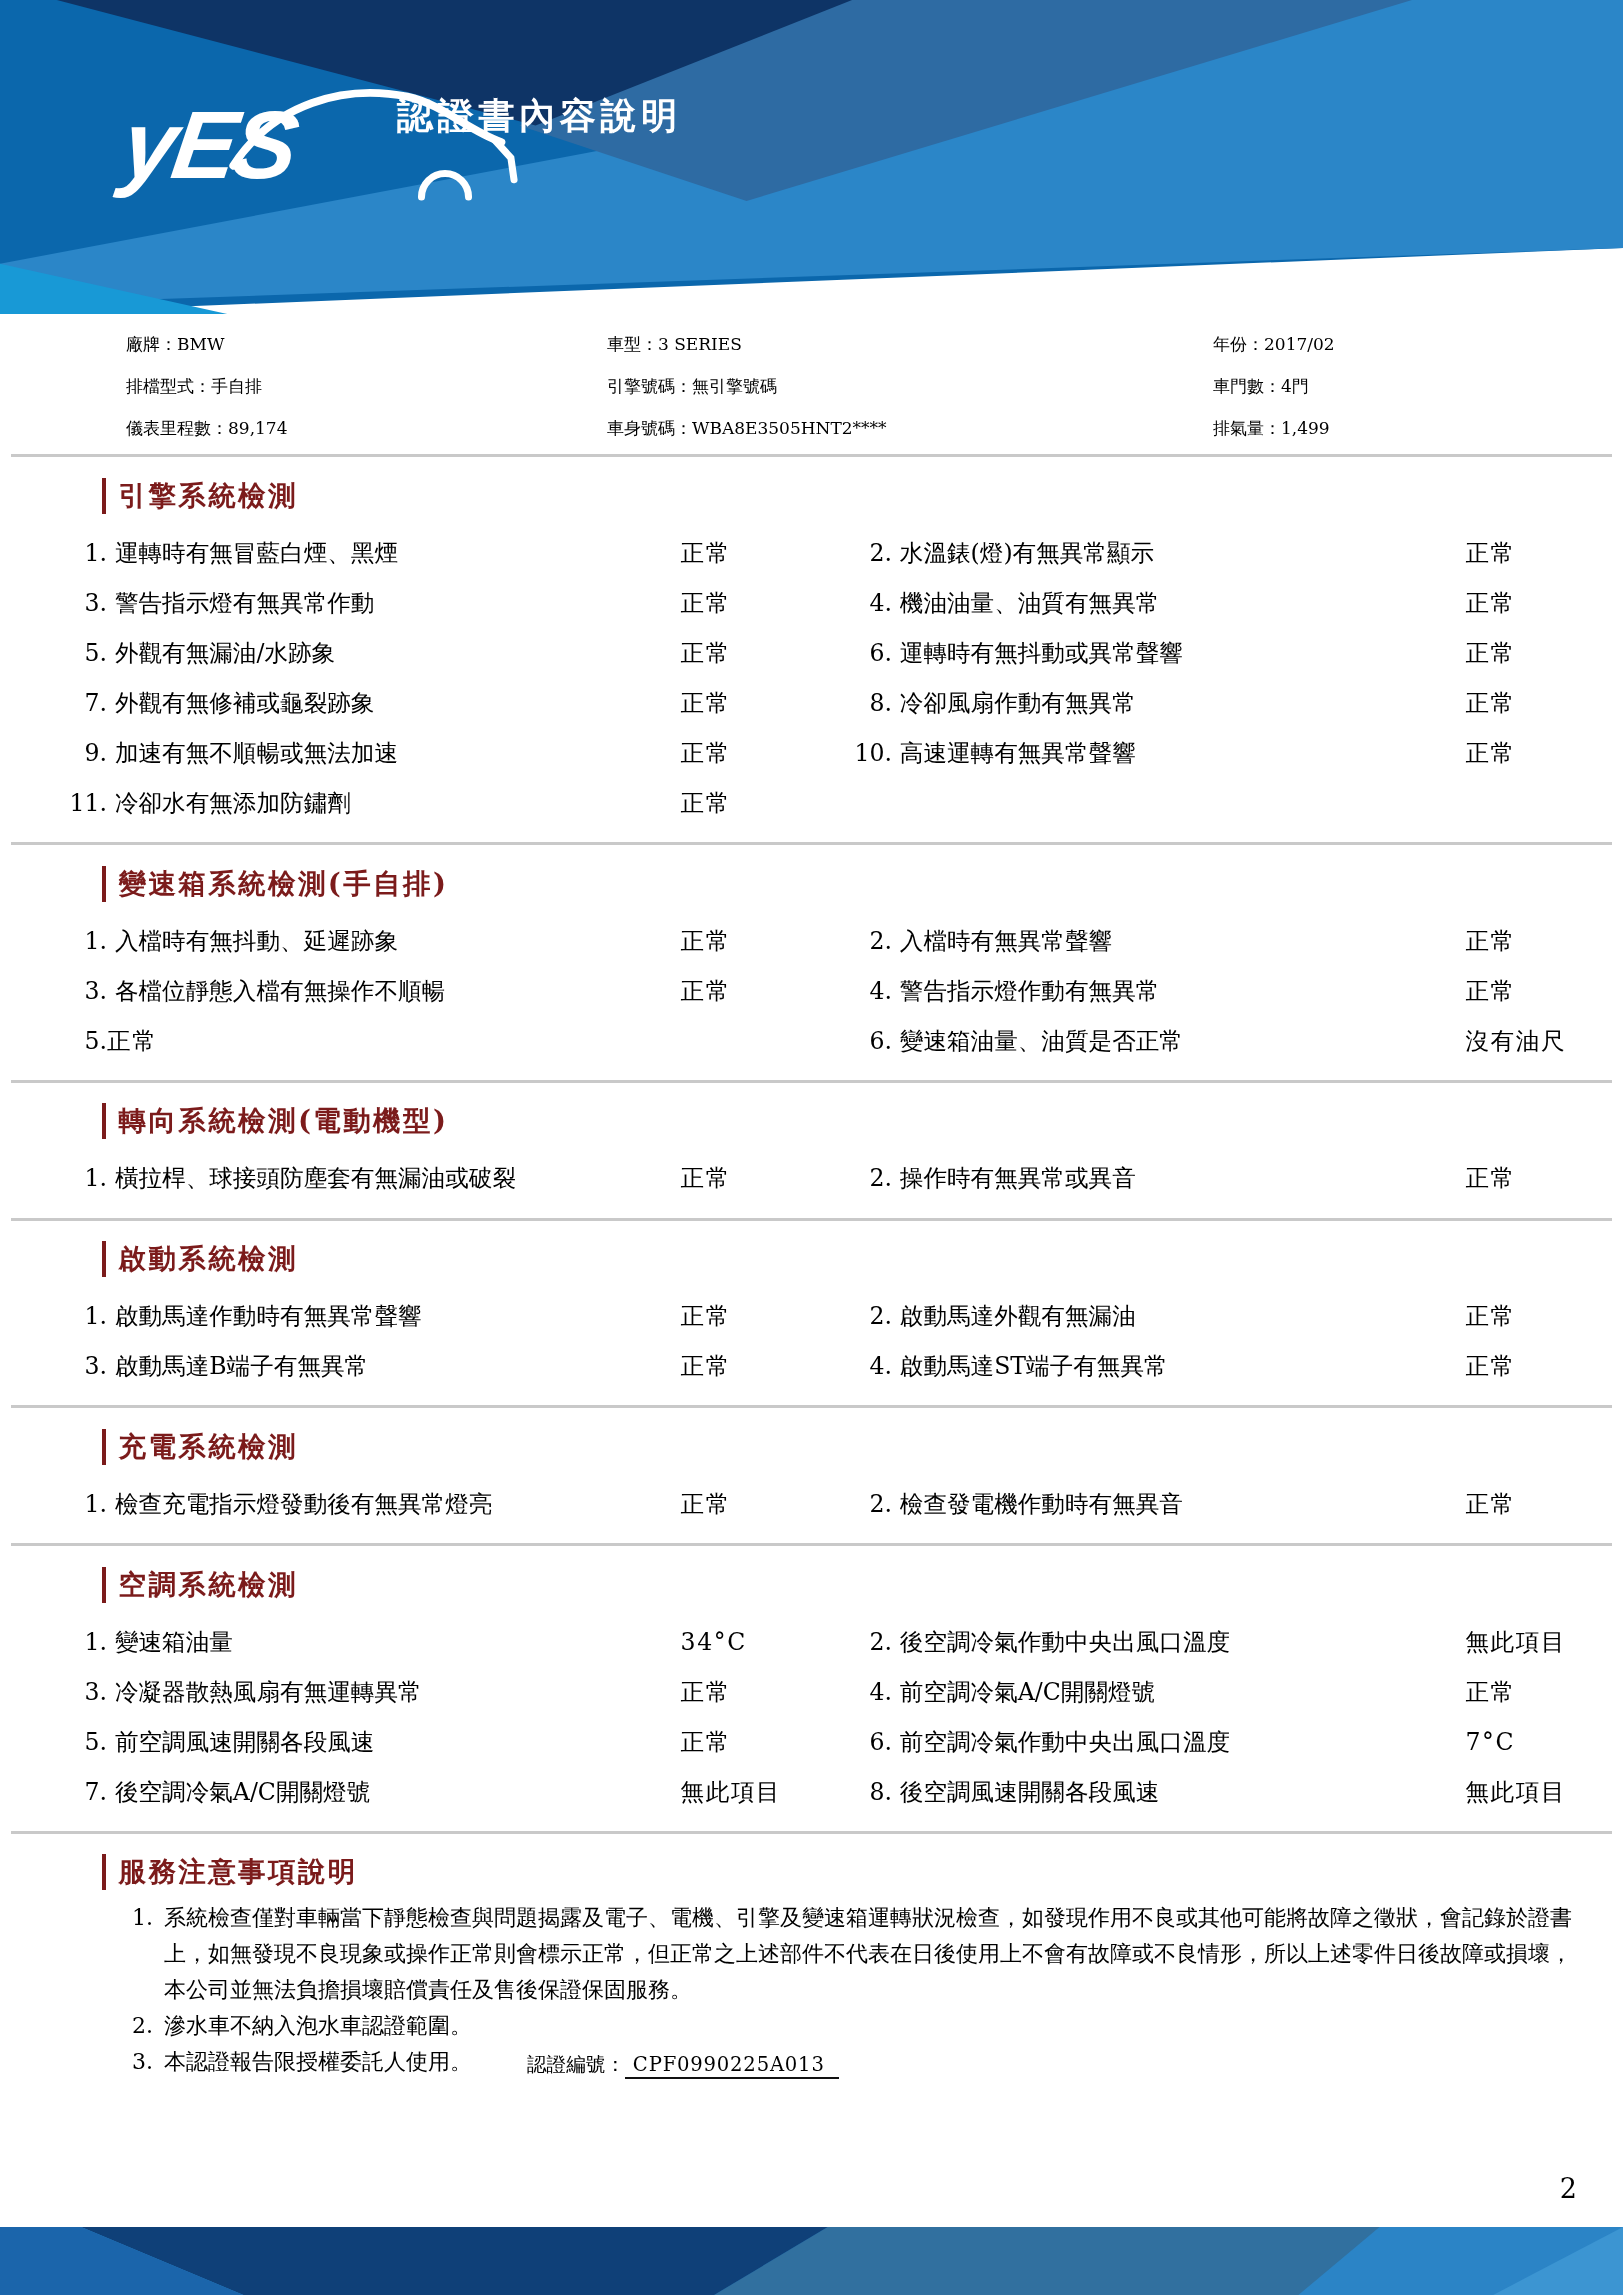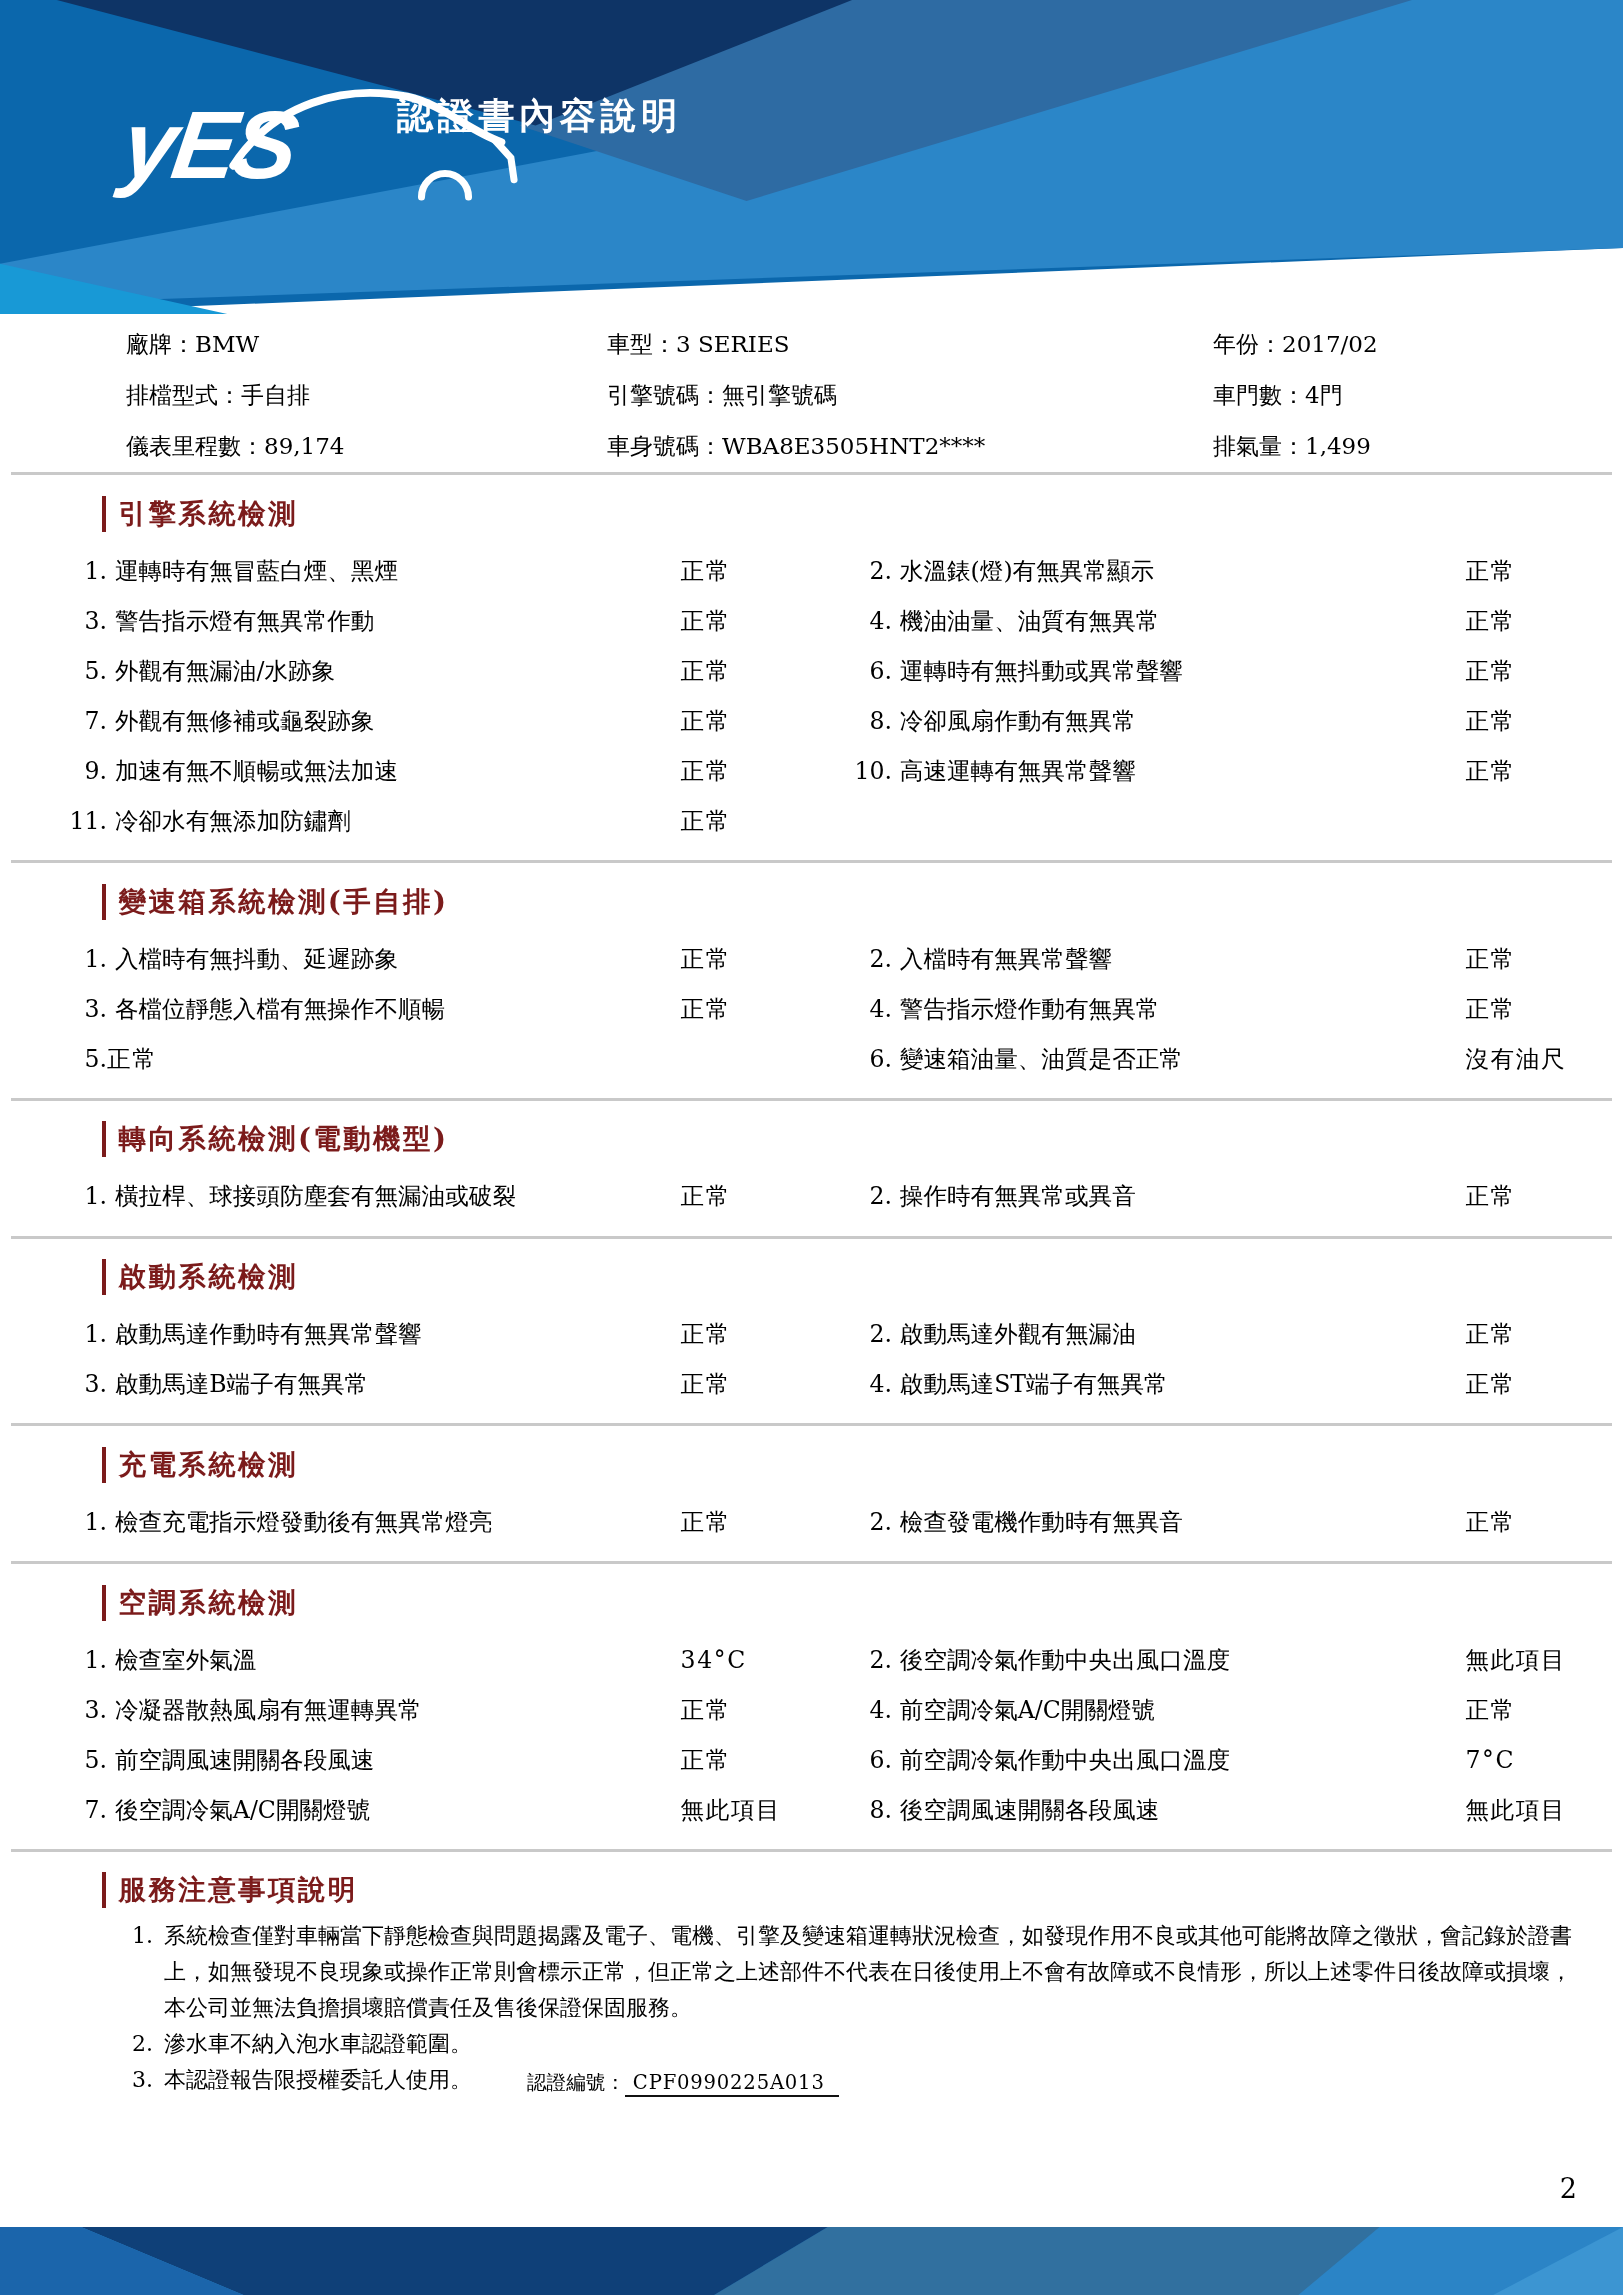--- a/index.html
+++ b/index.html
@@ -25,21 +25,21 @@
   .logo svg{position:absolute;left:101px;top:-1.6px;}
   .hdr-title{
     position:absolute;left:397px;top:96px;color:#fff;
     font-family:"Liberation Sans","DejaVu Sans",sans-serif;
     font-weight:900;font-size:36px;letter-spacing:4.7px;line-height:1.1;
   }
   
   .info{
     margin:15.7px 0 0 126px;display:grid;
     grid-template-columns:481px 606px auto;
-    row-gap:23px;font-size:23px;line-height:28px;
+    row-gap:14px;font-size:17px;line-height:28px;
   }
   .info .cell{white-space:nowrap;}
   
   .divider{height:3.1px;background:#c9c9c9;margin:12.6px 11px 0 11px;}
   
   .sec-title{
     display:flex;align-items:flex-end;margin:20.4px 0 9.4px 102px;
     color:#7b1b1b;font-size:27.5px;font-weight:600;letter-spacing:2.4px;
   }
   .sec-title .bar{width:3.9px;height:36px;background:#7b1b1b;margin-right:12.6px;flex:none;}
@@ -304,21 +304,21 @@
 
 <section>
   <h2 class="sec-title">
       <span class="bar"></span>
       <span>空調系統檢測</span>
     </h2>
   <div class="sec-body">
       <div class="irow">
         <div class="icell">
           <span class="inum">1.</span>
-          <span class="itext">檢查室外氣溫</span>
+          <span class="itext">變速箱油量</span>
           <span class="ires">34°C</span>
         </div>
         <div class="icell">
           <span class="inum">2.</span>
           <span class="itext">後空調冷氣作動中央出風口溫度</span>
           <span class="ires">無此項目</span>
         </div>
       </div>
       <div class="irow">
         <div class="icell">

